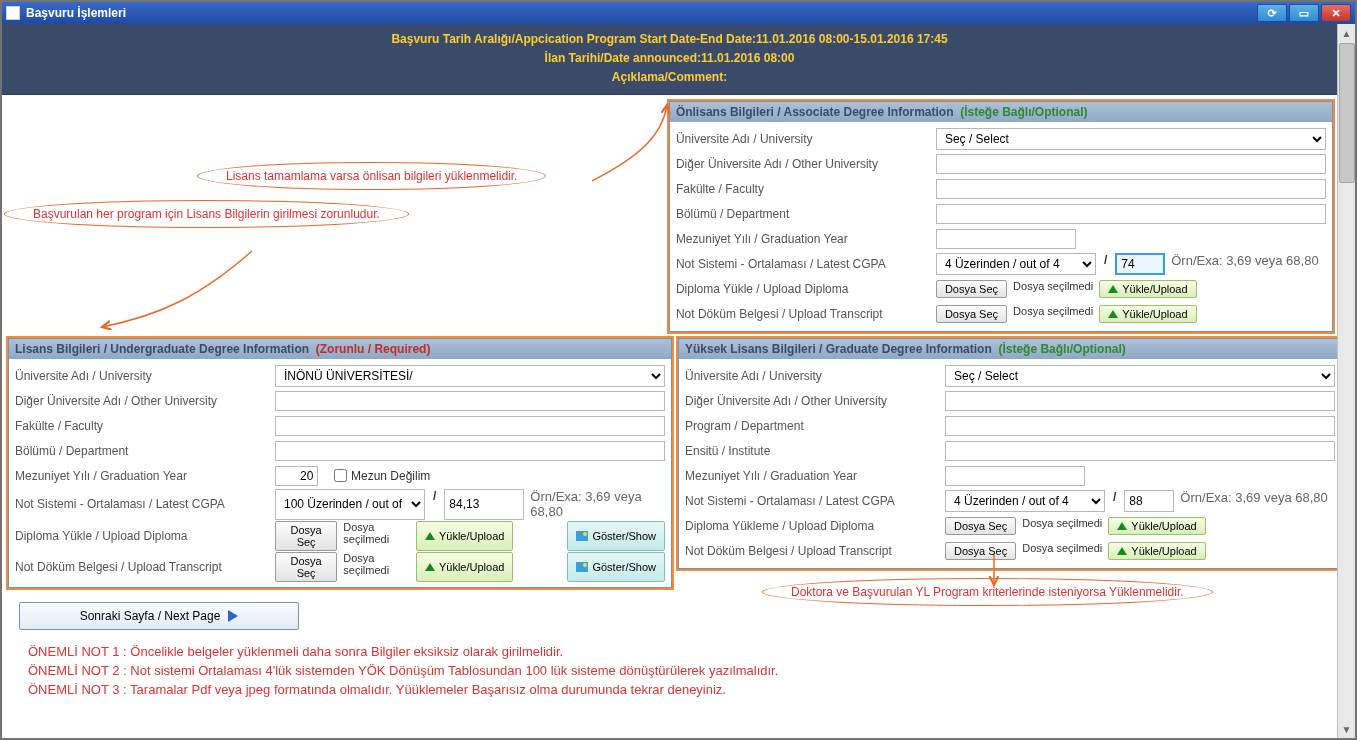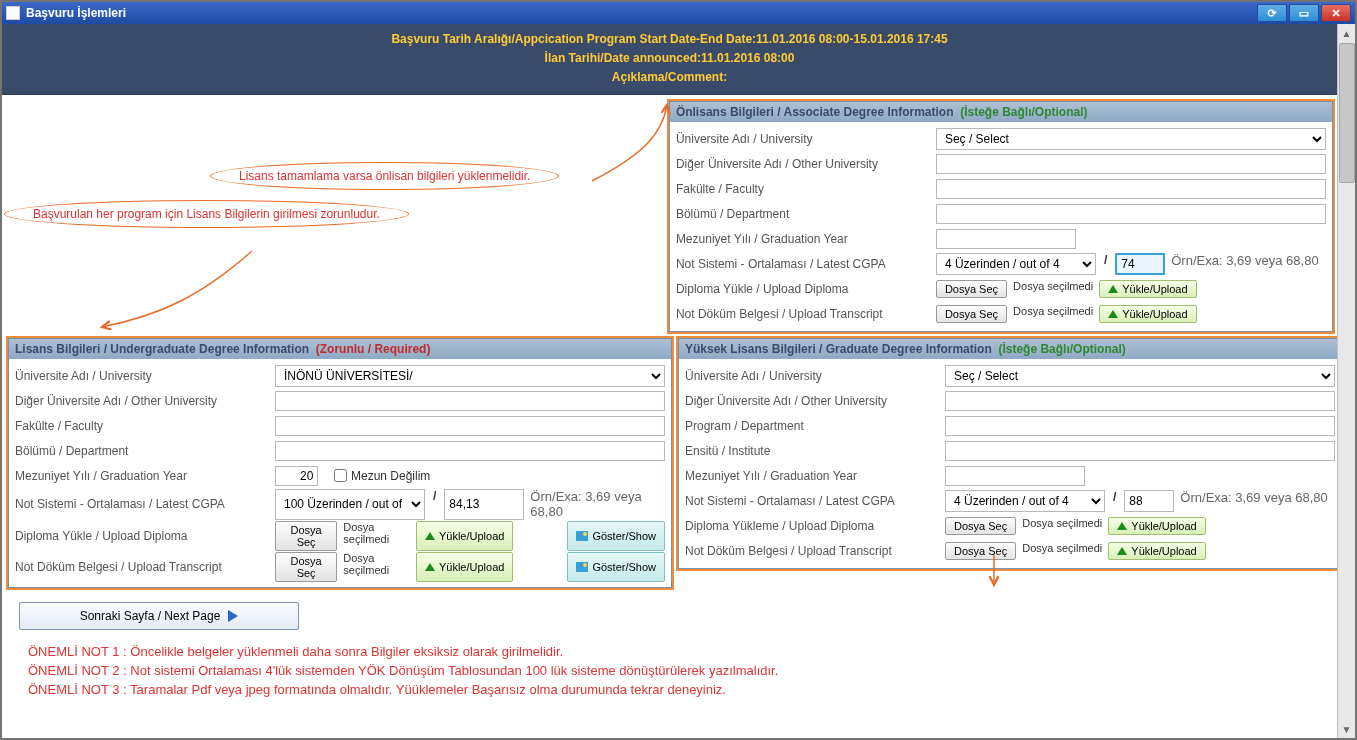--- a/index.html
+++ b/index.html
@@ -77,25 +77,28 @@
     <div class="main">
 
       <div class="banner">
         <div class="yellow">Başvuru Tarih Aralığı/Appcication Program Start Date-End Date:11.01.2016 08:00-15.01.2016 17:45</div>
         <div class="yellow">İlan Tarihi/Date announced:11.01.2016 08:00</div>
         <div class="yellow">Açıklama/Comment:</div>
       </div>
 
       <div class="panels">
 
-        <div class="annot" style="left:208px;top:74px;">
+        <div class="annot" style="left:195px;top:74px;">
           <span class="ellipse">Lisans tamamlama varsa önlisan bilgileri yüklenmelidir.</span>
         </div>
         <div class="annot" style="left:2px;top:112px;">
           <span class="ellipse">Başvurulan her program için Lisans Bilgilerin girilmesi zorunludur.</span>
+        </div>
+        <div class="annot" style="left:760px;top:490px;">
+          <span class="ellipse">Doktora ve Başvurulan  YL Program kriterlerinde isteniyorsa Yüklenmelidir.</span>
         </div>
 
         <svg style="position:absolute;left:0;top:0;width:100%;height:540px;z-index:9;pointer-events:none;">
           <path class="annot-line" d="M 590 86 C 640 60 660 40 665 10" marker-end="url(#ah)"></path>
           <path class="annot-line" d="M 250 156 C 200 200 160 220 100 232" marker-end="url(#ah)"></path>
           <path class="annot-line" d="M 992 460 L 992 490" marker-end="url(#ah)"></path>
           <defs>
               <marker id="ah" markerWidth="8" markerHeight="8" refX="6" refY="3" orient="auto">
                 <path d="M0,0 L6,3 L0,6" fill="none" stroke="#e86b2a" stroke-width="1.5"></path>
               </marker>

